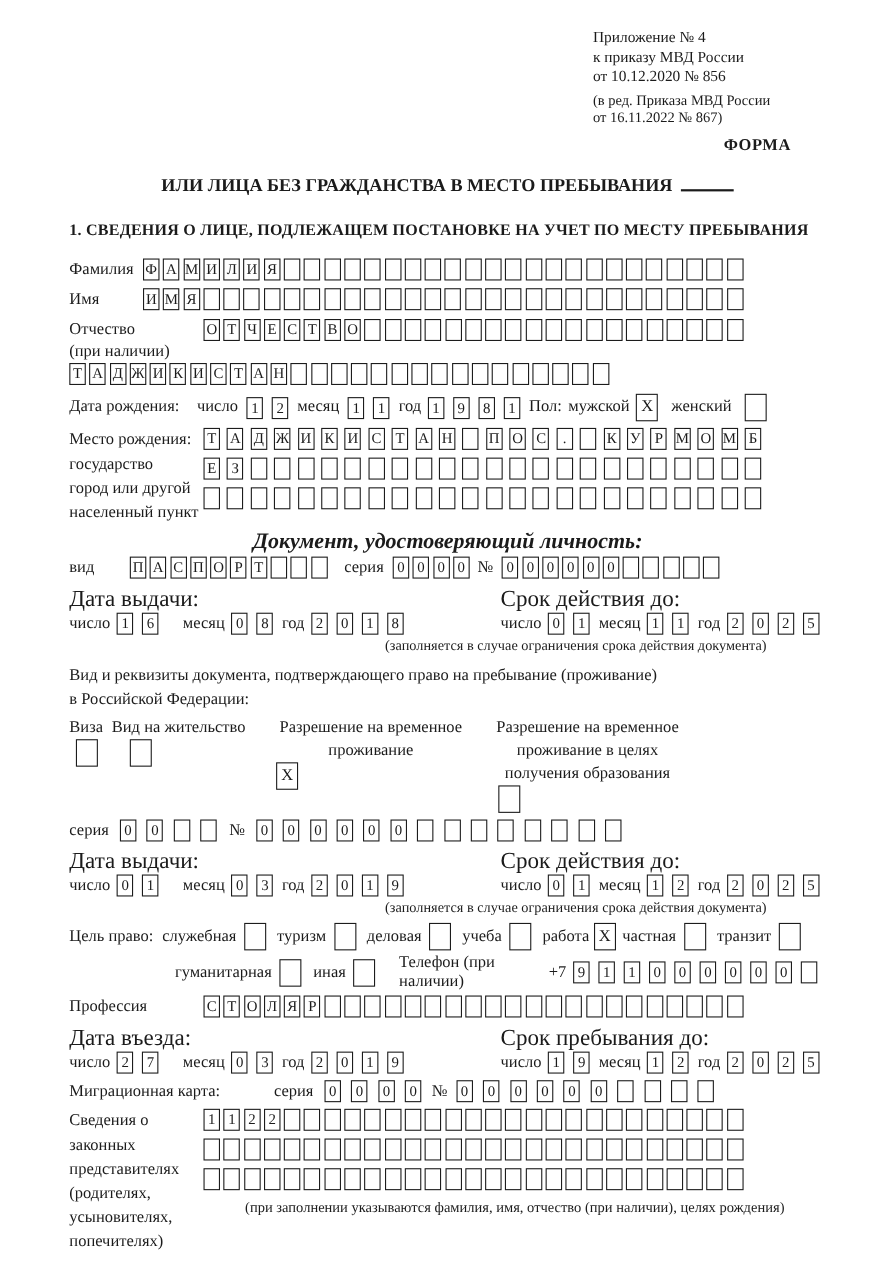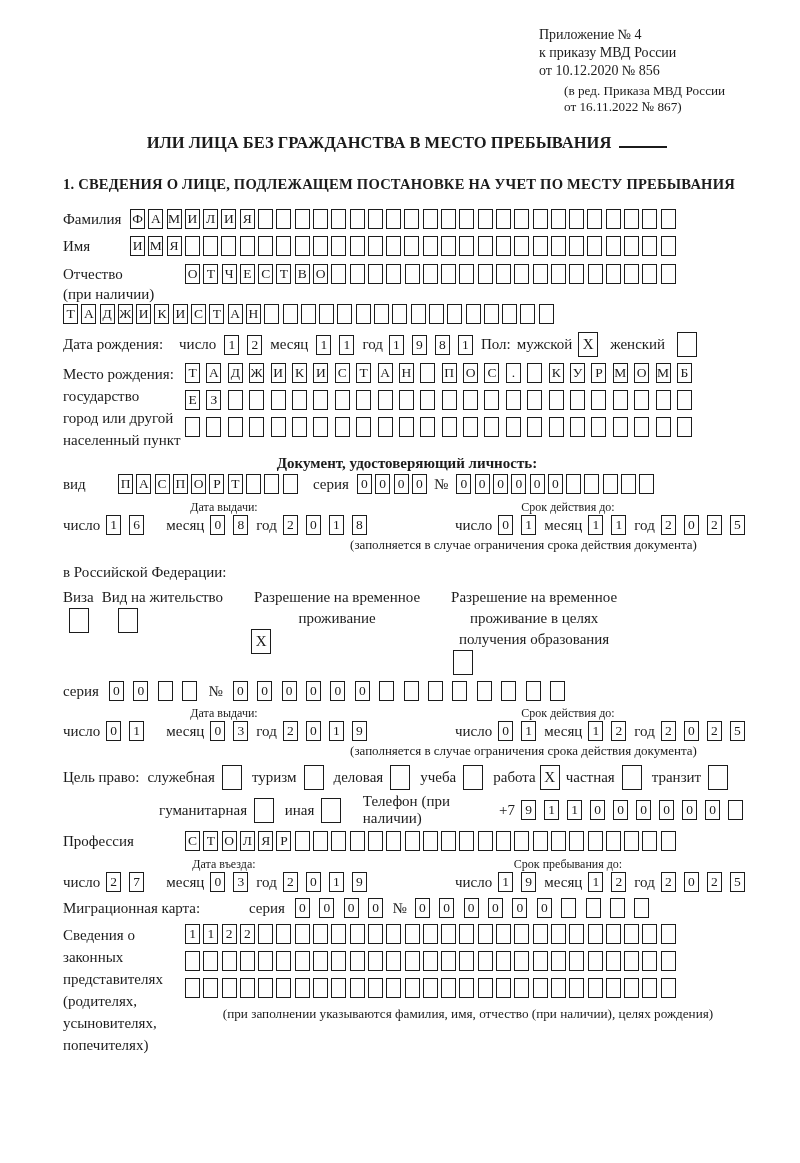--- a/index.html
+++ b/index.html
@@ -6,21 +6,21 @@
   html,body { background:#ffffff; }
   body { width:800px; }
   .page {
     position:relative; width:776px; height:1163px; overflow:hidden;
     background:#ffffff; color:#1b1b1b;
     font-family:"Liberation Serif", serif; font-size:15px;
     padding:26px 25px 0 63px;
   }
   
   .appendix { width:205px; margin-left:auto; margin-right:7px; font-size:14px; line-height:18px; }
-  .appendix .rev { font-size:13.2px; line-height:16px; margin-top:3px;margin-left:25px; }
+  .appendix .rev { font-size:13.2px; line-height:16px; margin-top:3px; }
   .forma { text-align:right; font-weight:bold; font-size:15px; margin-top:9px; padding-right:32px; letter-spacing:.5px; }
   
   .title { text-align:center; font-weight:bold; font-size:16.5px; line-height:23px; margin-top:16px; }
   .title-underline { display:inline-block; width:48px; border-bottom:2.2px solid #1b1b1b; height:14px; margin-left:8px; }
   .section-heading { font-weight:bold; font-size:14.6px; margin-top:22px; letter-spacing:.2px; }
   
   .frow { display:flex; align-items:center; }
   .flabel { flex:0 0 auto; }
   .lw67 { width:67px; } .lw122 { width:122px; } .lw55 { width:55px; } .lw152 { width:158px; }
   .mt16{margin-top:16px;} .mt8{margin-top:8px;} .mt7{margin-top:7px;}
@@ -41,26 +41,26 @@
     border:1.7px solid #1c1c1c; background:#fff;
     align-items:center; justify-content:center; font-size:15px;
   }
   
   .lblock { display:flex; align-items:flex-start; }
   .lblock .lines { width:122px; flex:0 0 auto; line-height:20px; }
   .lblock .lines.lh22 { line-height:22px; }
   .lblock .cellcol > .cells { display:flex; }
   .cellrow-gap { margin-top:7px; }
   
-  .center-bold { text-align:center; font-weight:bold; font-size:15px; }
+  .center-bold { text-align:center; font-weight:bold; font-size:20px;font-style:italic; }
   
   .two-col { display:flex; }
   .col-l { width:392px; flex:0 0 auto; }
   .col-r { flex:1; }
-  .dhead { text-align:center; font-size:12px; }
+  .dhead { text-align:left; font-size:21px; }
   .dhead.pr { padding-right:70px; }
   .dgroup { display:flex; align-items:center; }
   .dgroup .w { margin-right:6px; }
   .dgroup .gap { width:14px; }
   .note-right { width:455px; margin-left:auto; text-align:center; font-size:13px; margin-top:2px; }
   .note-center { text-align:center; font-size:13.2px; }
   
   .res-row { display:flex; align-items:flex-start; margin-top:4px; }
   .res-opt { display:flex; align-items:flex-start;flex-direction:column; }
   .res-opt .txt { line-height:21px; }
@@ -77,20 +77,21 @@
 
   <div class="appendix">
     <div>Приложение № 4</div>
     <div>к приказу МВД России</div>
     <div>от 10.12.2020 № 856</div>
     <div class="rev">
       <div>(в ред. Приказа МВД России</div>
       <div>от 16.11.2022 № 867)</div>
     </div>
   </div>
+  <div class="forma">ФОРМА</div>
 
   <div class="title">
     <div>
       <span>ИЛИ ЛИЦА БЕЗ ГРАЖДАНСТВА В МЕСТО ПРЕБЫВАНИЯ</span><span class="title-underline"></span>
     </div>
   </div>
 
   <div class="section-heading">1. СВЕДЕНИЯ О ЛИЦЕ, ПОДЛЕЖАЩЕМ ПОСТАНОВКЕ НА УЧЕТ ПО МЕСТУ ПРЕБЫВАНИЯ</div>
 
   <div class="frow mt16">
@@ -441,20 +442,21 @@
           <span class="cell">2</span>
           <span class="cell">0</span>
           <span class="cell">2</span>
           <span class="cell">5</span>
         </span>
     </div>
   </div>
   <div class="note-right">(заполняется в случае ограничения срока действия документа)</div>
 
   <div class="mt8" style="line-height:22px">
+    <div>Вид и реквизиты документа, подтверждающего право на пребывание (проживание)</div>
     <div>в Российской Федерации:</div>
   </div>
 
   <div class="res-row">
     <div class="res-opt">
       <span class="txt">Виза</span>
       <span class="checkbox" style="margin-left:6px"></span>
     </div>
     <div class="res-opt" style="margin-left:8px">
       <span class="txt">Вид на жительство</span>

